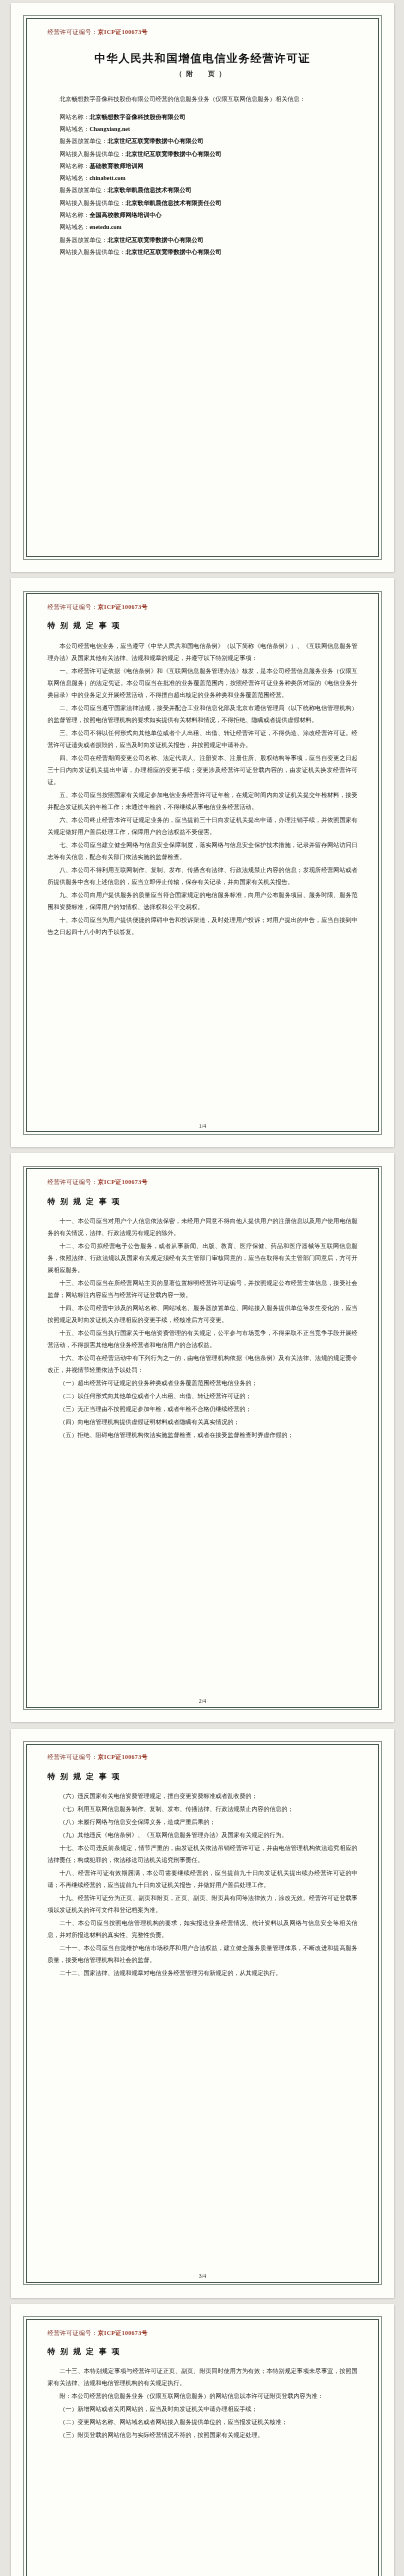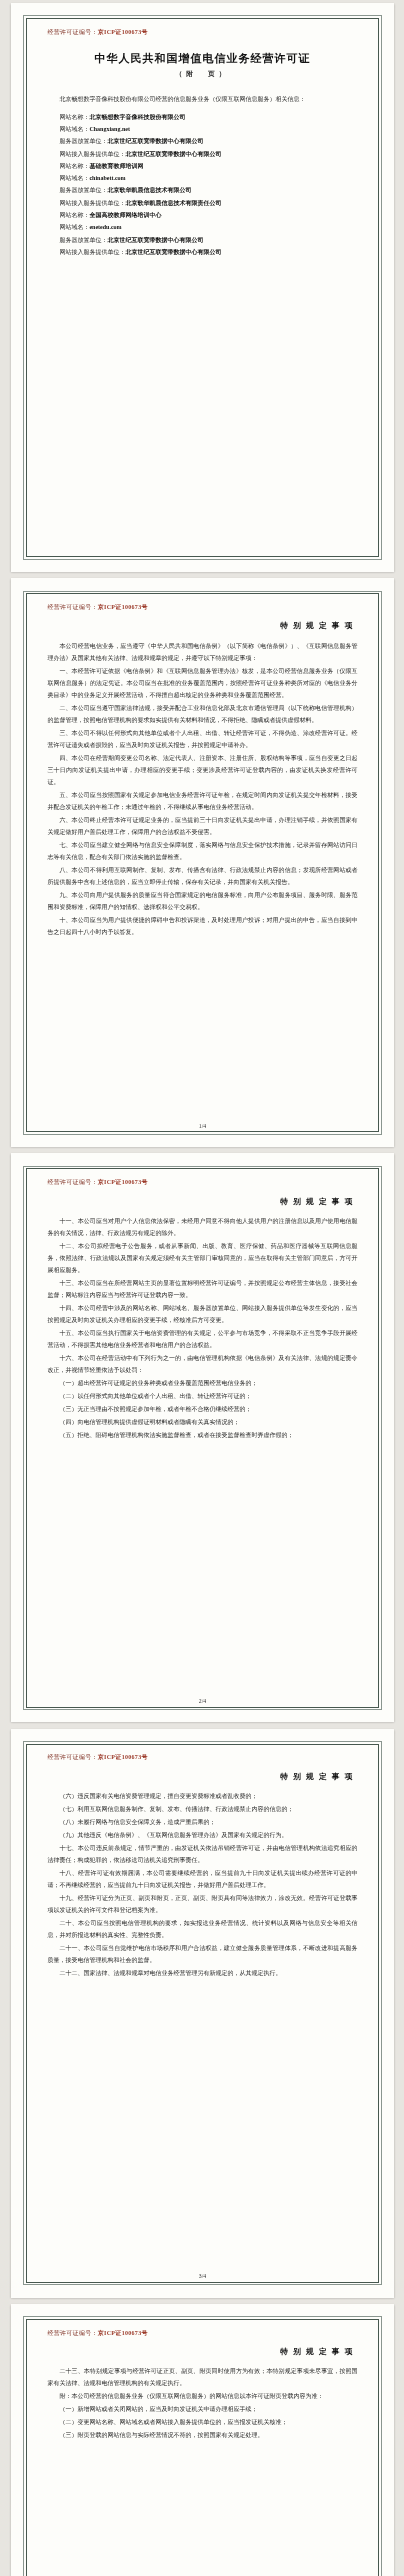--- a/index.html
+++ b/index.html
@@ -73,21 +73,21 @@
     margin-top: 1px;
   }
   .site-line {
     font-size: 6px;
     line-height: 2.05;
     padding-left: 2em;
   }
   .site-line .fl { color: #222; }
   .site-line .fv { font-weight: bold; color: #111; }
   .prov-title {
-    text-align: right;
+    text-align: left;
     font-size: 7.7px;
     font-weight: bold;
     letter-spacing: 5.2px;
     margin: 9.3px 0 8.2px;
     color: #141414;
   }
   .paras p {
     font-size: 6px;
     line-height: 2.0;
     text-indent: 2em;

